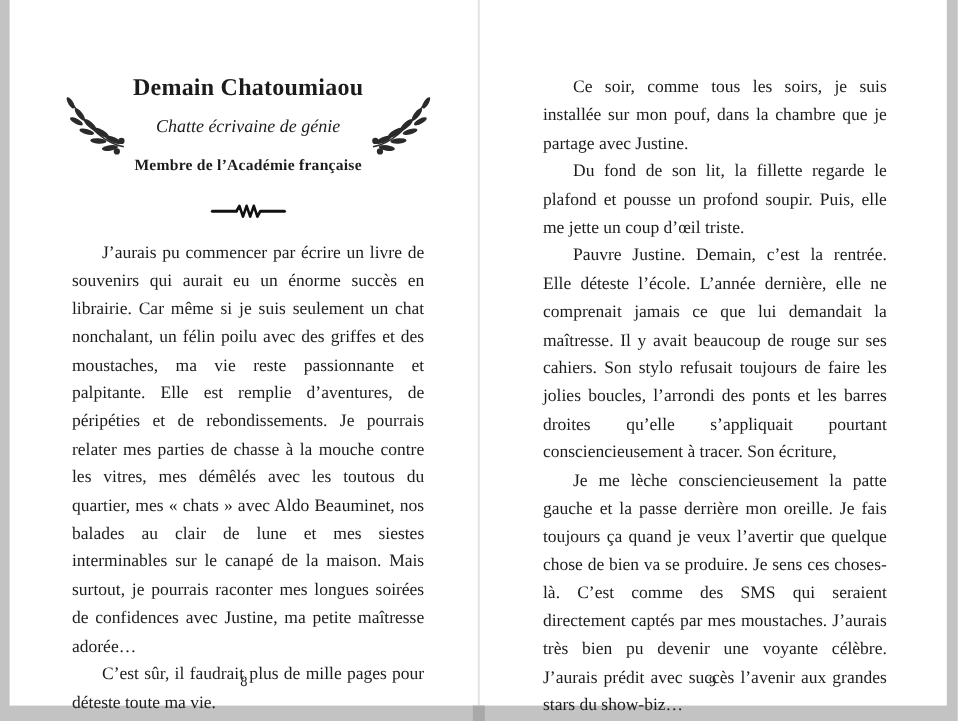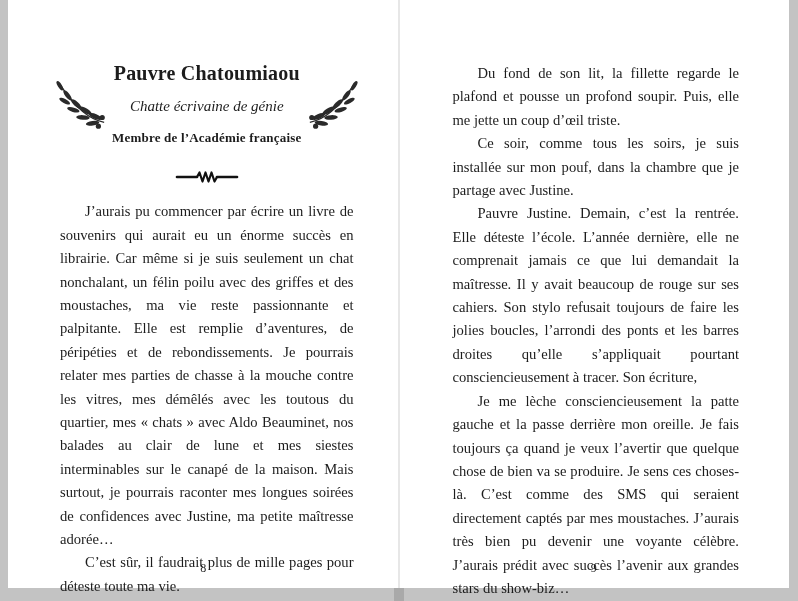--- a/index.html
+++ b/index.html
@@ -61,21 +61,21 @@
               <ellipse cx="36" cy="35" rx="6.6" ry="2.3" fill="#2a2a2a" transform="rotate(-16 36 35)"></ellipse>
               <ellipse cx="42" cy="20" rx="6.6" ry="2.3" fill="#2a2a2a" transform="rotate(-52 42 20)"></ellipse>
               <ellipse cx="45" cy="26" rx="6.2" ry="2.2" fill="#2a2a2a" transform="rotate(-28 45 26)"></ellipse>
               <ellipse cx="50" cy="10" rx="5.6" ry="2.1" fill="#2a2a2a" transform="rotate(-58 50 10)"></ellipse>
               <circle cx="6" cy="43" r="2.7" fill="#2a2a2a"></circle>
               <circle cx="10" cy="52" r="2.7" fill="#2a2a2a"></circle>
             </svg>
           </span>
 
           <div class="header-titles">
-            <div class="book-title">Pauvre Chatoumiaou</div>
+            <div class="book-title">Demain Chatoumiaou</div>
             <div class="book-subtitle">Chatte écrivaine de génie</div>
             <div class="book-affiliation">Membre de l’Académie française</div>
           </div>
 
           <span class="laurel">
             <svg width="52" height="56" viewBox="0 0 54 58" fill="none">
               <path d="M4 48 C 16 46, 32 36, 49 10" stroke="#2a2a2a" stroke-width="1.3" fill="none"></path>
               <ellipse cx="13" cy="42" rx="7.2" ry="2.5" fill="#2a2a2a" transform="rotate(-22 13 42)"></ellipse>
               <ellipse cx="16" cy="49" rx="7" ry="2.4" fill="#2a2a2a" transform="rotate(8 16 49)"></ellipse>
               <ellipse cx="23" cy="36" rx="7.2" ry="2.5" fill="#2a2a2a" transform="rotate(-32 23 36)"></ellipse>
@@ -105,22 +105,22 @@
       <div class="body-text left-body">
         <p>J’aurais pu commencer par écrire un livre de souvenirs qui aurait eu un énorme succès en librairie. Car même si je suis seulement un chat nonchalant, un félin poilu avec des griffes et des moustaches, ma vie reste passionnante et palpitante. Elle est remplie d’aventures, de péripéties et de rebondissements. Je pourrais relater mes parties de chasse à la mouche contre les vitres, mes démêlés avec les toutous du quartier, mes « chats » avec Aldo Beauminet, nos balades au clair de lune et mes siestes interminables sur le canapé de la maison. Mais surtout, je pourrais raconter mes longues soirées de confidences avec Justine, ma petite maîtresse adorée…</p>
         <p>C’est sûr, il faudrait plus de mille pages pour déteste toute ma vie.</p>
       </div>
 
       <div class="page-number">8</div>
     </div>
 
     <div class="page right">
       <div class="body-text right-body">
+        <p>Ce soir, comme tous les soirs, je suis installée sur mon pouf, dans la chambre que je partage avec Justine.</p>
         <p>Du fond de son lit, la fillette regarde le plafond et pousse un profond soupir. Puis, elle me jette un coup d’œil triste.</p>
-        <p>Ce soir, comme tous les soirs, je suis installée sur mon pouf, dans la chambre que je partage avec Justine.</p>
         <p>Pauvre Justine. Demain, c’est la rentrée. Elle déteste l’école. L’année dernière, elle ne comprenait jamais ce que lui demandait la maîtresse. Il y avait beaucoup de rouge sur ses cahiers. Son stylo refusait toujours de faire les jolies boucles, l’arrondi des ponts et les barres droites qu’elle s’appliquait pourtant consciencieusement à tracer. Son écriture,</p>
         <p>Je me lèche consciencieusement la patte gauche et la passe derrière mon oreille. Je fais toujours ça quand je veux l’avertir que quelque chose de bien va se produire. Je sens ces choses-là. C’est comme des SMS qui seraient directement captés par mes moustaches. J’aurais très bien pu devenir une voyante célèbre. J’aurais prédit avec succès l’avenir aux grandes stars du show-biz…</p>
       </div>
 
       <div class="page-number">9</div>
     </div>
 
   </div>
   <div class="spine-notch"></div>
 </div>

